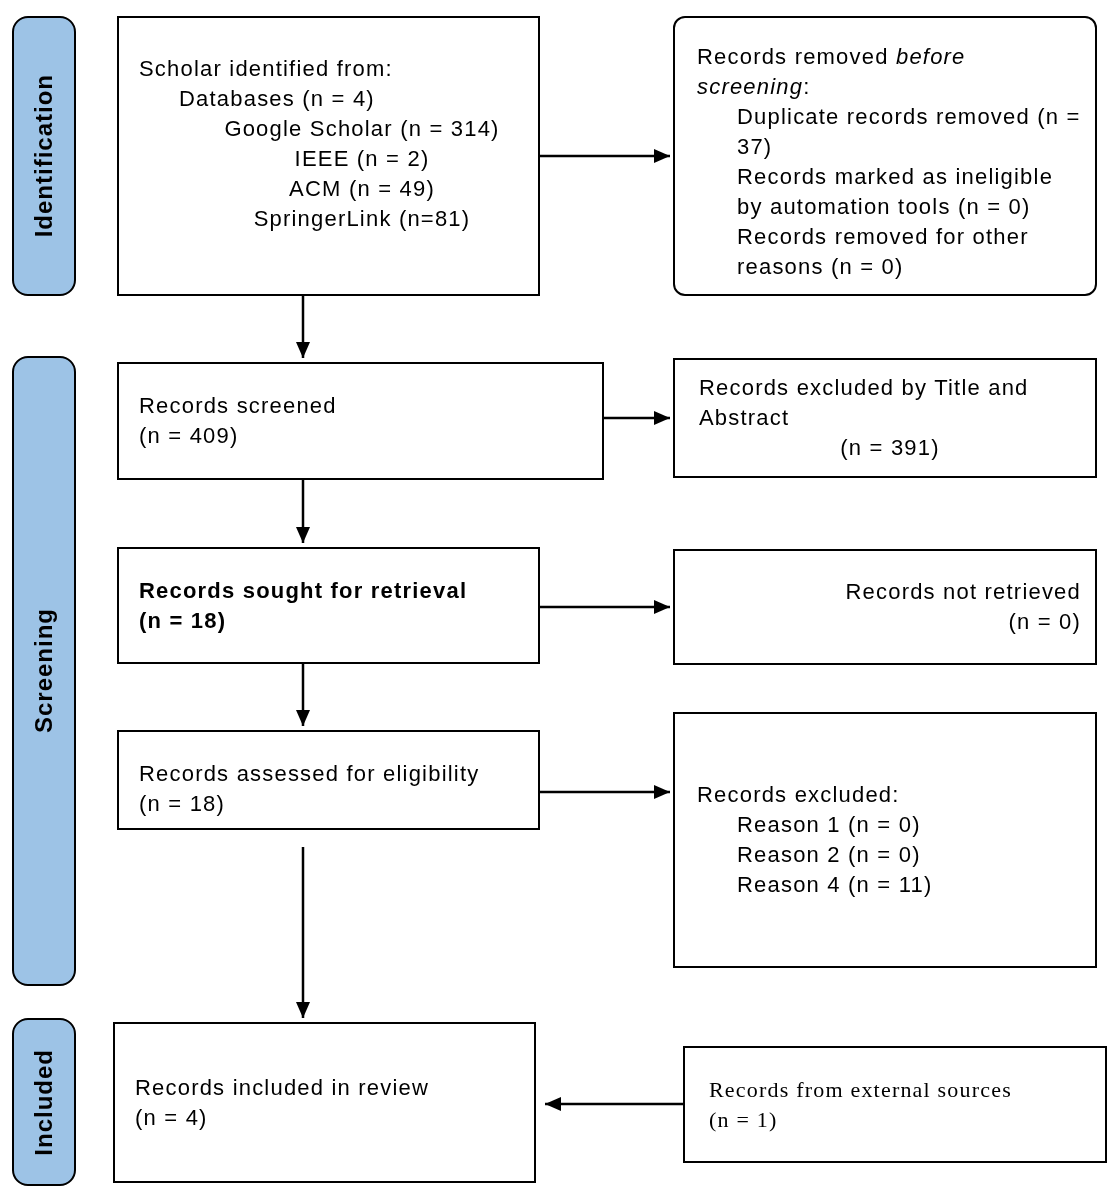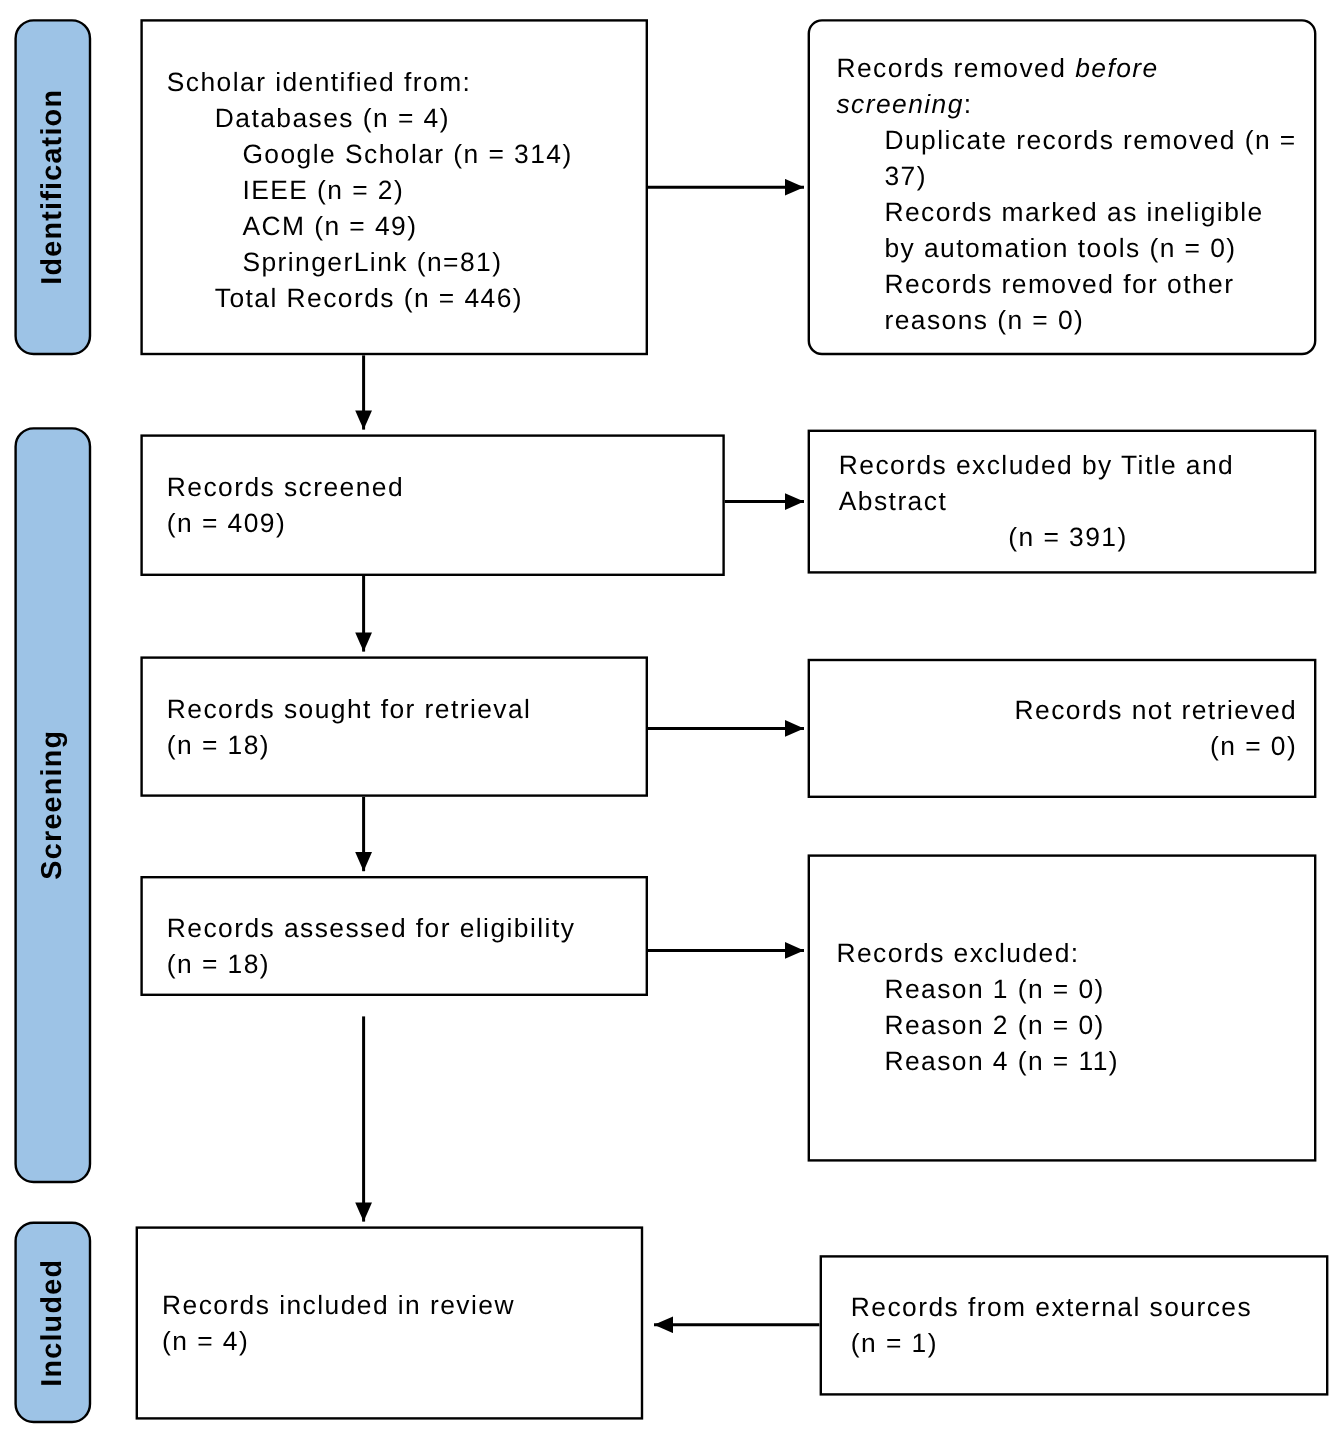--- a/index.html
+++ b/index.html
@@ -46,37 +46,37 @@
     position: absolute;
     background: var(--box-fill, #ffffff);
     border: 2px solid var(--box-border, #000000);
     box-sizing: border-box;
     font-size: 22px;
     line-height: 30px;
     letter-spacing: 1.2px;
   }
   .box .line { margin: 0; }
   .ind1 { margin-left: 40px !important; }
-  .ind2 { margin-left: 63px !important; }
+  .ind2 { margin-left: 63px !important; text-align: center; }
   .vcenter {
     display: flex;
     flex-direction: column;
     justify-content: center;
   }
 
   #box-identified { left: 117px; top: 16px;  width: 423px; height: 280px; padding: 36px 16px 0 20px; }
   #box-removed    { left: 673px; top: 16px;  width: 424px; height: 280px; padding: 24px 14px 0 22px; border-radius: 12px; }
   #box-screened   { left: 117px; top: 362px; width: 487px; height: 118px; padding: 0 14px 0 20px; }
   #box-excluded-title { left: 673px; top: 358px; width: 424px; height: 120px; padding: 0 14px 0 24px; align-items: center; }
-  #box-sought     { left: 117px; top: 547px; width: 423px; height: 117px; padding: 0 14px 0 20px; }
+  #box-sought     { left: 117px; top: 547px; width: 423px; height: 117px; padding: 0 14px 0 20px; font-weight: bold; }
   #box-not-retrieved { left: 673px; top: 549px; width: 424px; height: 116px; padding: 0 14px 0 20px; align-items: flex-end; }
   #box-assessed   { left: 117px; top: 730px; width: 423px; height: 100px; padding: 17px 14px 0 20px; }
   #box-excluded-reasons { left: 673px; top: 712px; width: 424px; height: 256px; padding: 0 14px 0 22px; }
   #box-included   { left: 113px; top: 1022px; width: 423px; height: 161px; padding: 0 14px 0 20px; }
-  #box-external   { left: 683px; top: 1046px; width: 424px; height: 117px; padding: 0 24px 0 24px; }
+  #box-external   { left: 683px; top: 1046px; width: 424px; height: 117px; padding: 0 24px 0 24px; font-family: Liberation Serif, serif; }
 </style>
 </head>
 <body>
 
 <div class="canvas">
 
   <svg class="arrows" viewBox="0 0 1119 1200" xmlns="http://www.w3.org/2000/svg">
     <defs>
       <marker id="ah" markerWidth="17" markerHeight="14" refX="16" refY="7" orient="auto" markerUnits="userSpaceOnUse">
         <path d="M0,0 L16,7 L0,14 Z" fill="#000"></path>
@@ -103,21 +103,20 @@
     <span class="vtext">Included</span>
   </div>
 
   <div class="box" id="box-identified">
     <div class="line">Scholar identified from:</div>
     <div class="line ind1">Databases (n = 4)</div>
     <div class="line ind2">Google Scholar (n = 314)</div>
     <div class="line ind2">IEEE (n = 2)</div>
     <div class="line ind2">ACM (n = 49)</div>
     <div class="line ind2">SpringerLink (n=81)</div>
-    <div class="line ind1">Total Records (n = 446)</div>
   </div>
 
   <div class="box" id="box-removed">
     <div class="line"><span>Records removed </span><i>before</i></div>
     <div class="line"><i>screening</i><span>:</span></div>
     <div class="line ind1">Duplicate records removed (n = 37)</div>
     <div class="line ind1">Records marked as ineligible by automation tools (n = 0)</div>
     <div class="line ind1">Records removed for other reasons (n = 0)</div>
   </div>
 

